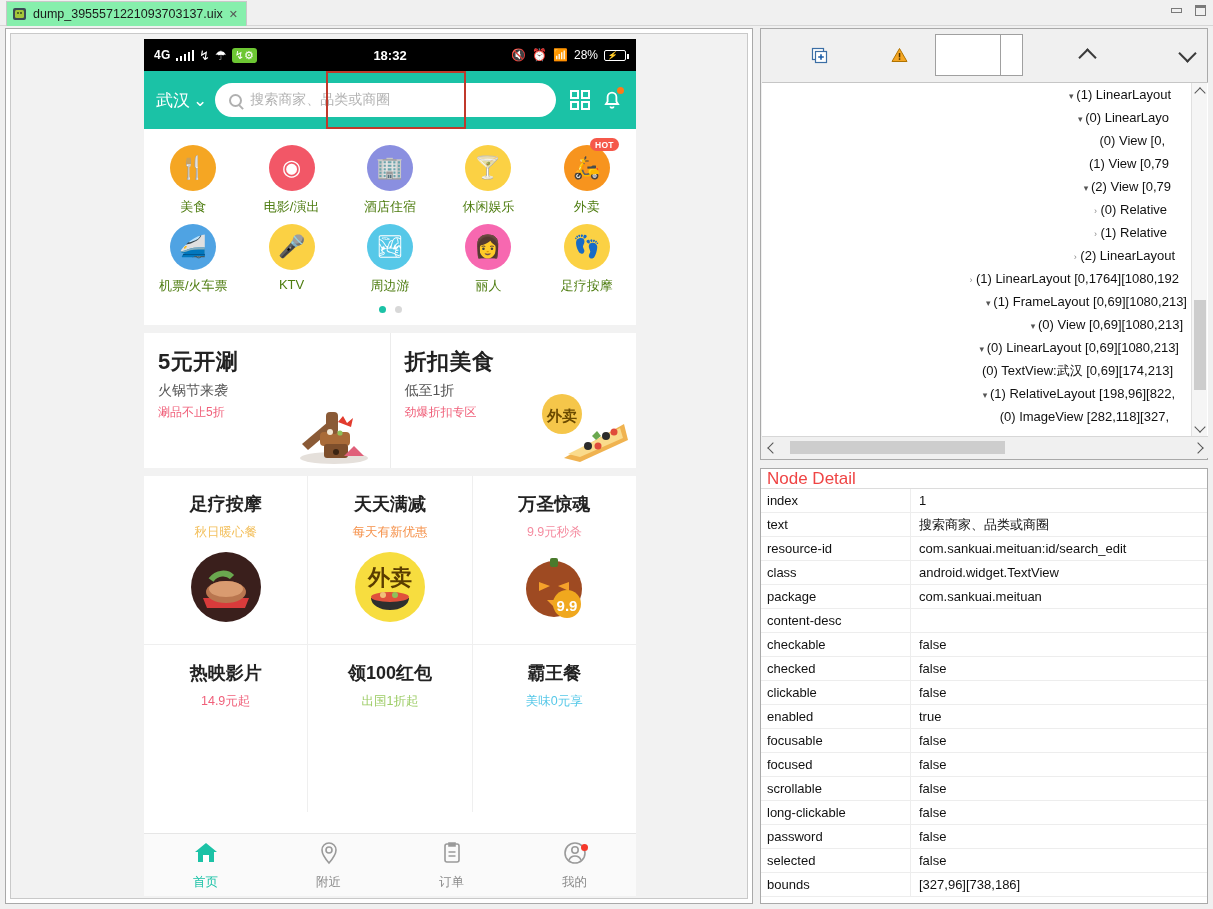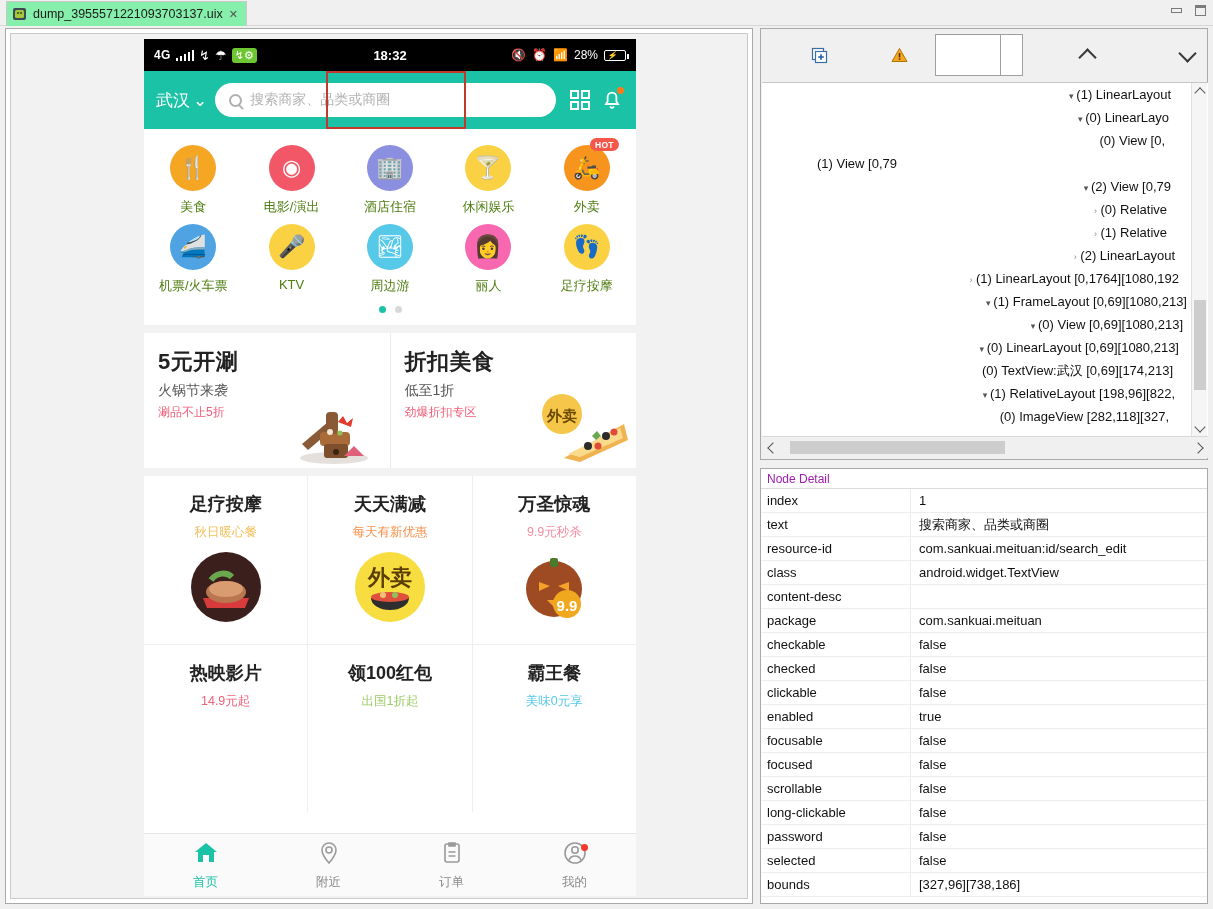--- a/index.html
+++ b/index.html
@@ -152,21 +152,21 @@
   .hs-arrow { width:18px; display:flex; justify-content:center; cursor:pointer; }
   .hs-chev { width:8px; height:8px; border-left:1.6px solid #555; border-bottom:1.6px solid #555; }
   .hs-chev.left { transform:rotate(45deg); margin-left:3px; }
   .hs-chev.right { transform:rotate(-135deg); margin-right:3px; }
   #hs-track { flex:1; height:13px; position:relative; }
   #hs-thumb { position:absolute; left:10px; top:0; width:215px; height:13px; background:#cdcdcd; }
 
   
   #detail-panel { position:absolute; left:760px; top:468px; width:448px; height:436px;
                   background:#fff; border:1px solid #a9a9a9; overflow:hidden; }
-  #detail-title { height:20px; line-height:20px; font-size:12px; color:#a21caf; padding-left:6px;
+  #detail-title { height:20px; line-height:20px; font-size:17px; color:#ef4444; padding-left:6px;
                   border-bottom:1px solid #dcdcdc; }
   .drow { display:flex; height:24px; border-bottom:1px solid #ededed; font-size:13px; color:#111; }
   .dkey { width:150px; padding-left:6px; line-height:24px; border-right:1px solid #ededed; }
   .dval { flex:1; padding-left:8px; line-height:24px; white-space:nowrap; overflow:hidden; }
 </style>
 </head>
 <body>
 
 <div id="app">
 
@@ -476,21 +476,21 @@
       <div class="tb-btn" id="tb-down">
           <span class="chev down"></span>
         </div>
     </div>
 
     <div id="tree-body">
       <div id="tree-scroll">
           <div class="tnode" style="text-align: right;"><span class="tri">▾</span><span>(1) LinearLayout</span><span style="display:inline-block;width:16px"></span></div>
           <div class="tnode" style="text-align: right;"><span class="tri">▾</span><span>(0) LinearLayo</span><span style="display:inline-block;width:18px"></span></div>
           <div class="tnode" style="text-align: right;"><span class="tri"></span><span>(0) View [0,</span><span style="display:inline-block;width:22px"></span></div>
-          <div class="tnode" style="text-align: left;"><span class="tri"></span><span>(1) View [0,79</span><span style="display:inline-block;width:18px"></span></div>
+          <div class="tnode" style="text-align: right;"><span class="tri"></span><span>(1) View [0,79</span><span style="display:inline-block;width:18px"></span></div>
           <div class="tnode" style="text-align: right;"><span class="tri">▾</span><span>(2) View [0,79</span><span style="display:inline-block;width:16px"></span></div>
           <div class="tnode" style="text-align: right;"><span class="tri closed">›</span><span>(0) Relative</span><span style="display:inline-block;width:20px"></span></div>
           <div class="tnode" style="text-align: right;"><span class="tri closed">›</span><span>(1) Relative</span><span style="display:inline-block;width:20px"></span></div>
           <div class="tnode" style="text-align: right;"><span class="tri closed">›</span><span>(2) LinearLayout</span><span style="display:inline-block;width:12px"></span></div>
           <div class="tnode" style="text-align: right;"><span class="tri closed">›</span><span>(1) LinearLayout [0,1764][1080,192</span><span style="display:inline-block;width:8px"></span></div>
           <div class="tnode" style="text-align: right;"><span class="tri">▾</span><span>(1) FrameLayout [0,69][1080,213]</span><span style="display:inline-block;width:0px"></span></div>
           <div class="tnode" style="text-align: right;"><span class="tri">▾</span><span>(0) View [0,69][1080,213]</span><span style="display:inline-block;width:4px"></span></div>
           <div class="tnode" style="text-align: right;"><span class="tri">▾</span><span>(0) LinearLayout [0,69][1080,213]</span><span style="display:inline-block;width:8px"></span></div>
           <div class="tnode" style="text-align: right;"><span class="tri"></span><span>(0) TextView:武汉 [0,69][174,213]</span><span style="display:inline-block;width:14px"></span></div>
           <div class="tnode" style="text-align: right;"><span class="tri">▾</span><span>(1) RelativeLayout [198,96][822,</span><span style="display:inline-block;width:12px"></span></div>
@@ -533,28 +533,28 @@
         </div>
         <div class="drow">
           <div class="dkey">resource-id</div>
           <div class="dval">com.sankuai.meituan:id/search_edit</div>
         </div>
         <div class="drow">
           <div class="dkey">class</div>
           <div class="dval">android.widget.TextView</div>
         </div>
         <div class="drow">
+          <div class="dkey">package</div>
+          <div class="dval">com.sankuai.meituan</div>
+        </div>
+        <div class="drow">
           <div class="dkey">content-desc</div>
           <div class="dval"></div>
         </div>
         <div class="drow">
-          <div class="dkey">package</div>
-          <div class="dval">com.sankuai.meituan</div>
-        </div>
-        <div class="drow">
           <div class="dkey">checkable</div>
           <div class="dval">false</div>
         </div>
         <div class="drow">
           <div class="dkey">checked</div>
           <div class="dval">false</div>
         </div>
         <div class="drow">
           <div class="dkey">clickable</div>
           <div class="dval">false</div>

